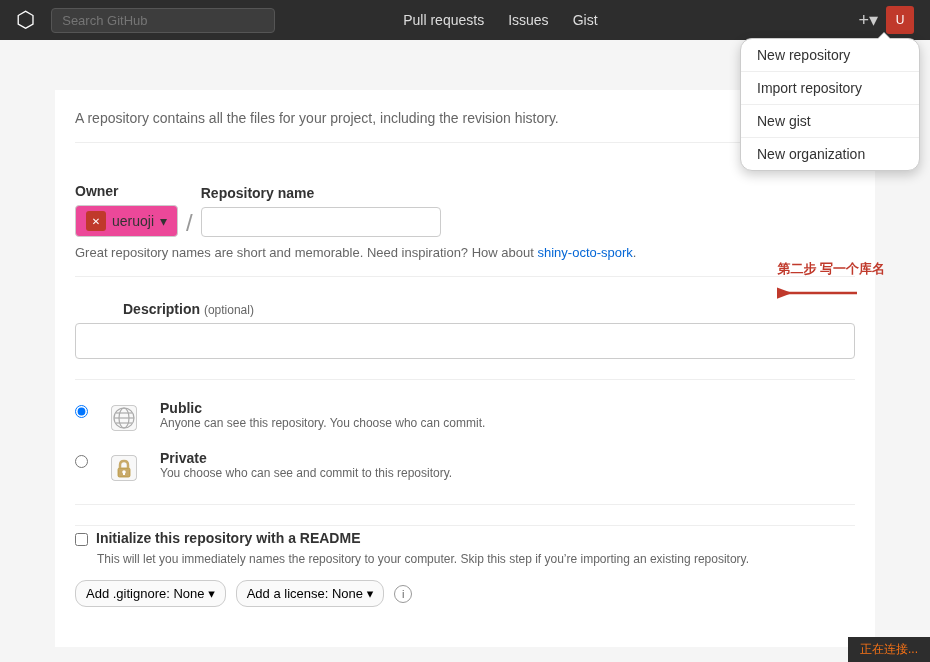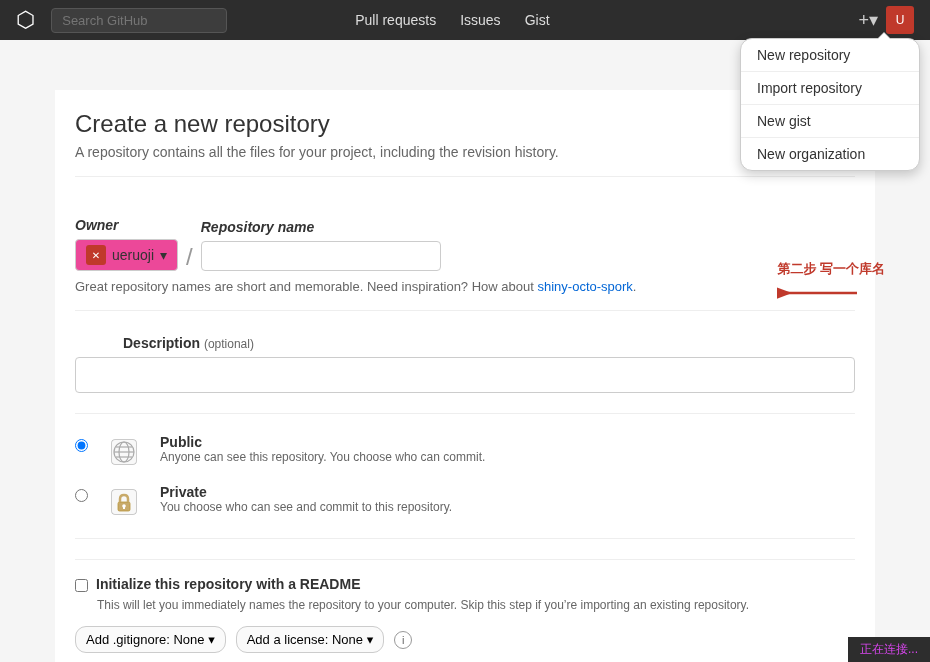--- a/index.html
+++ b/index.html
@@ -20,21 +20,21 @@
       font-size: 22px;
       display: flex;
       align-items: center;
     }
     .nav-search {
       background: #3d3d3d;
       border: 1px solid #555;
       border-radius: 4px;
       color: #ccc;
       padding: 4px 10px;
-      width: 176px;
+      width: 224px;
       font-size: 13px;
       outline: none;
     }
     .nav-links {
       display: flex;
       gap: 0;
       margin-left: 100px;
     }
     .nav-link {
       color: #ddd;
@@ -145,21 +145,20 @@
       align-items: flex-end;
       gap: 8px;
       margin-bottom: 8px;
     }
     .form-group { display: flex; flex-direction: column; }
     .form-label {
       font-size: 14px;
       font-weight: 600;
       margin-bottom: 6px;
       color: #333;
-      font-style: italic;
     }
 
     .owner-select {
       display: flex;
       align-items: center;
       gap: 6px;
       border: 1px solid #ccc;
       border-radius: 4px;
       padding: 5px 10px;
       background: #ec4899;
@@ -263,21 +262,21 @@
     input[type="radio"] { margin-top: 5px; cursor: pointer; }
 
     
     .public-icon-svg { width: 28px; height: 28px; }
     
     .private-icon-svg { width: 28px; height: 28px; }
 
     
     .checkbox-section {
       border-top: 1px solid #eee;
-      padding-top: 16px;
+      padding-top: 4px;
     }
     .checkbox-row {
       display: flex;
       align-items: flex-start;
       gap: 8px;
       margin-bottom: 6px;
     }
     .checkbox-label {
       font-weight: 600;
       font-size: 14px;
@@ -320,21 +319,21 @@
       color: #666;
       cursor: pointer;
     }
 
     
     .status-bar {
       position: fixed;
       bottom: 0;
       right: 0;
       background: #2d2d2d;
-      color: #d946ef;
+      color: #f97316;
       padding: 4px 12px;
       font-size: 12px;
     }
   </style>
 </head>
 <body>
 
 <nav class="nav-bar">
   <span class="nav-logo">⬡</span>
   <input class="nav-search" type="text" placeholder="Search GitHub" style="">
@@ -379,21 +378,20 @@
       <svg width="90" height="30" style="display:block;">
         <defs>
           <marker id="ah2" markerWidth="8" markerHeight="8" refX="2" refY="3" orient="auto">
             <path d="M8,0 L8,6 L0,3 z" fill="#c0392b"></path>
           </marker>
         </defs>
         <line x1="80" y1="15" x2="10" y2="15" stroke="#c0392b" stroke-width="2.5" marker-end="url(#ah2)"></line>
       </svg>
     </div>
 
-    <h1 class="page-title">Create a new repository</h1>
     <p class="page-subtitle">A repository contains all the files for your project, including the revision history.</p>
 
     <div class="form-section">
       <div class="form-row">
         <div class="form-group">
           <span class="form-label">Owner</span>
           <div class="owner-select">
             <span class="owner-icon"></span>
             <span>ueruoji</span>
             <span>▾</span>

